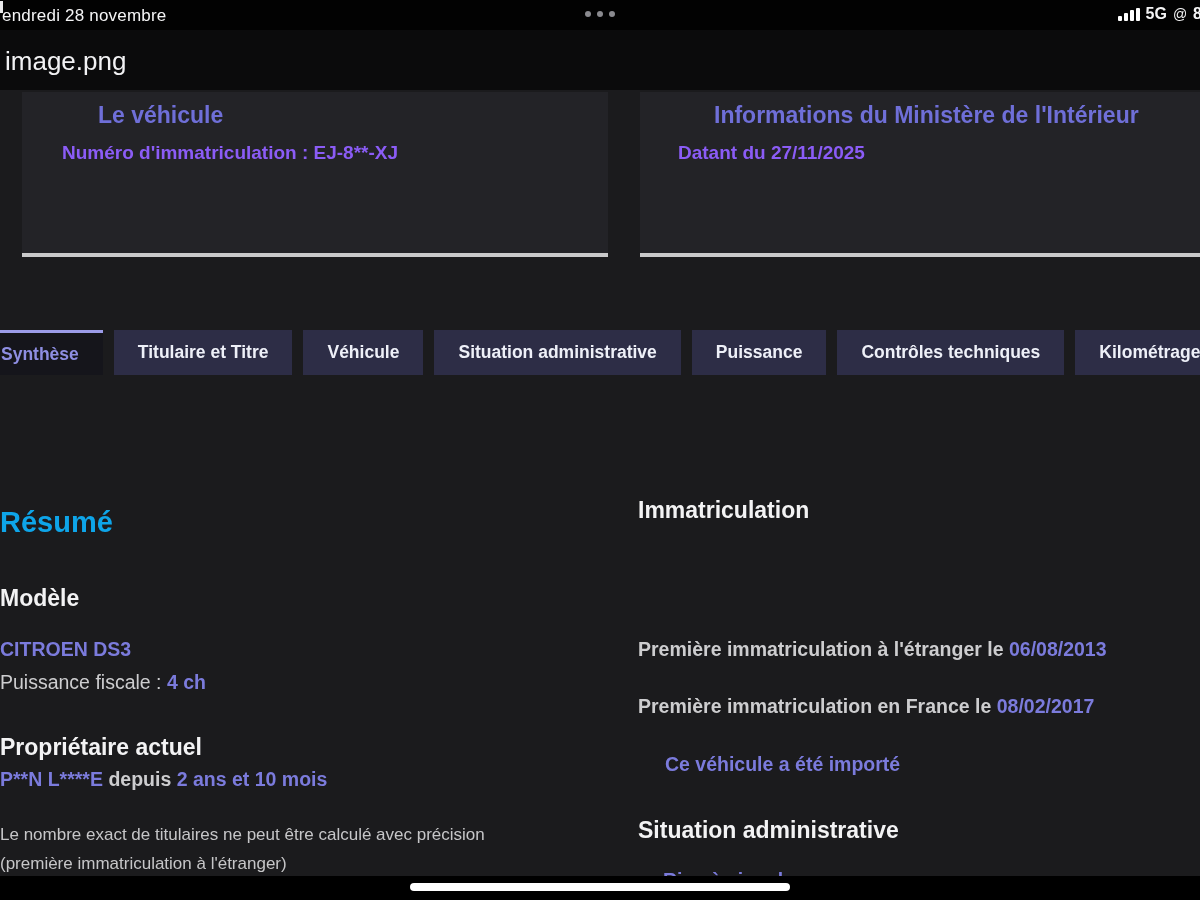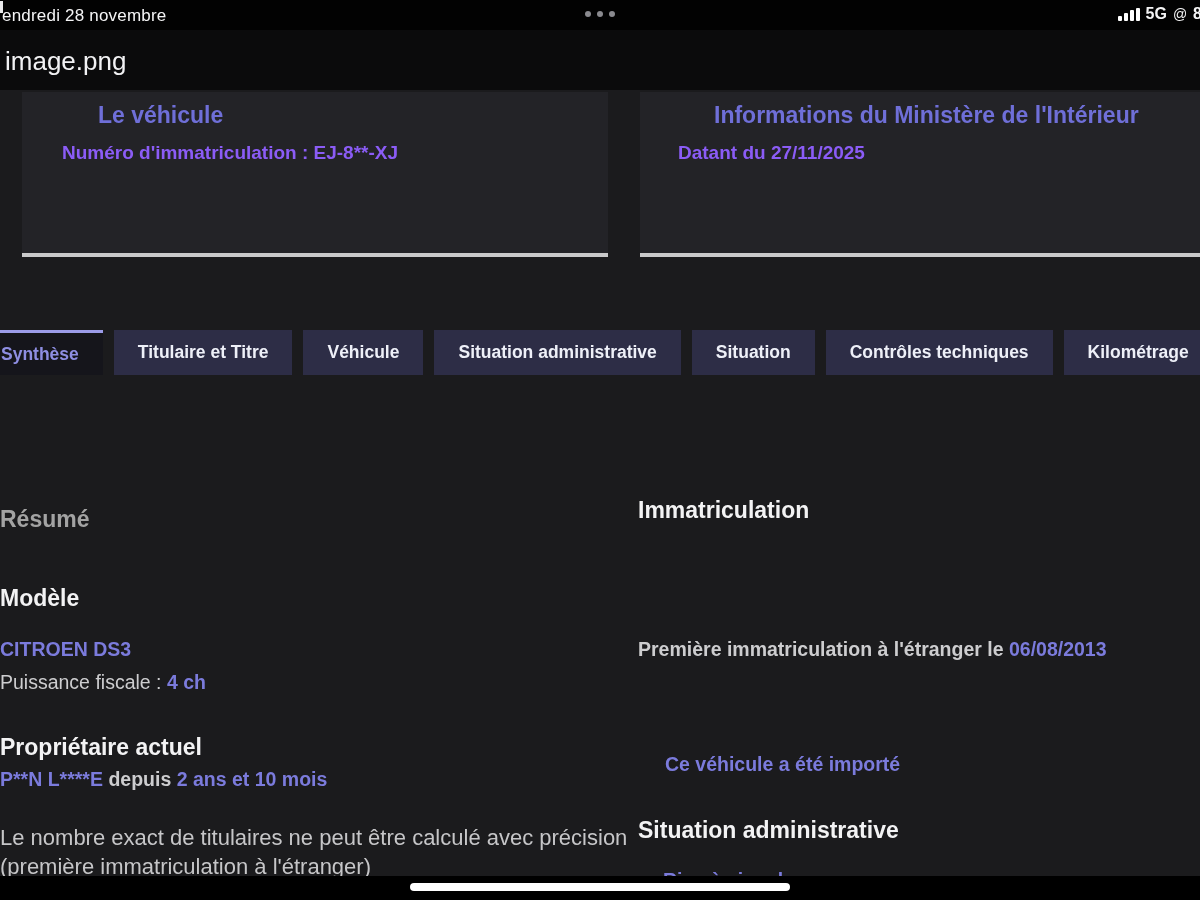--- a/index.html
+++ b/index.html
@@ -35,26 +35,26 @@
   .card-body{ position:absolute; left:40px; top:50px; font-size:19px; font-weight:700; color:#8b5cf6; }
   .card2 .card-body{ left:38px; }
 
   
   .tabrow{ position:absolute; left:-23px; top:240px; display:flex; gap:11px; height:45px; }
   .tab{ height:45px; padding:0 24px; display:flex; align-items:center; white-space:nowrap;
         background:#2d2d46; color:#eef0f8; font-size:17.5px; font-weight:700; cursor:pointer; }
   .tab.active{ background:#15151b; color:#8e8ee2; border-top:3px solid #9b9be8; padding-top:0; }
 
   
-  .h1{ position:absolute; font-size:23px; font-weight:700; color:#a3a3a3; }
+  .h1{ position:absolute; font-size:29px; font-weight:700; color:#0ea5e9; }
   .h2{ position:absolute; font-size:23px; font-weight:700; color:#f3f3f4; }
   .line{ position:absolute; font-size:19.5px; color:#cdcdcf; white-space:nowrap; }
   .bold{ font-weight:700; }
   .accent-b{ color:#7b7bdc; font-weight:700; }
-  .note{ font-size:22px; color:#c6c6c8; }
+  .note{ font-size:17px; color:#c6c6c8; }
 
   
   .bottombar{ position:absolute; left:0; bottom:0; width:1200px; height:24px; background:#000; }
   .home-pill{ position:absolute; left:50%; top:7px; transform:translateX(-50%); width:380px; height:8px; border-radius:4px; background:#fff; }
 </style>
 </head>
 <body>
 
 <div class="statusbar">
   <span class="sb-artifact"></span>
@@ -91,21 +91,21 @@
   <div class="card card2">
     <div class="card-title">Informations du Ministère de l'Intérieur</div>
     <div class="card-body">Datant du 27/11/2025</div>
   </div>
 
   <div class="tabrow">
     <div class="tab active">Synthèse</div>
     <div class="tab">Titulaire et Titre</div>
     <div class="tab">Véhicule</div>
     <div class="tab">Situation administrative</div>
-    <div class="tab">Situation</div>
+    <div class="tab">Puissance</div>
     <div class="tab">Contrôles techniques</div>
     <div class="tab">Kilométrage</div>
   </div>
 
   <div class="h1" style="left:0; top:416px;">Résumé</div>
 
   <div class="h2" style="left:0; top:407px; margin-top:88px;">Modèle</div>
   <div class="line" style="left:0; top:548px;">
     <span class="accent-b">CITROEN DS3</span>
   </div>
@@ -117,20 +117,23 @@
   <div class="line" style="left:0; top:678px;">
     <span class="accent-b">P**N L****E</span><span class="bold"> depuis </span><span class="accent-b">2 ans et 10 mois</span>
   </div>
   <div class="line note" style="left:0; top:735px;">Le nombre exact de titulaires ne peut être calculé avec précision</div>
   <div class="line note" style="left:0; top:764px;">(première immatriculation à l'étranger)</div>
 
   <div class="h2" style="left:638px; top:407px;">Immatriculation</div>
   <div class="line bold" style="left:638px; top:548px;">
     <span>Première immatriculation à l'étranger le </span><span class="accent-b">06/08/2013</span>
   </div>
+  <div class="line bold" style="left:638px; top:605px;">
+    <span>Première immatriculation en France le </span><span class="accent-b">08/02/2017</span>
+  </div>
   <div class="line accent-b" style="left:665px; top:663px;">Ce véhicule a été importé</div>
 
   <div class="h2" style="left:638px; top:637px; margin-top:90px;">Situation administrative</div>
   <div class="line accent-b" style="left:663px; top:779px;">Rien à signaler</div>
 
 </div>
 
 <div class="bottombar">
   <div class="home-pill"></div>
 </div>

